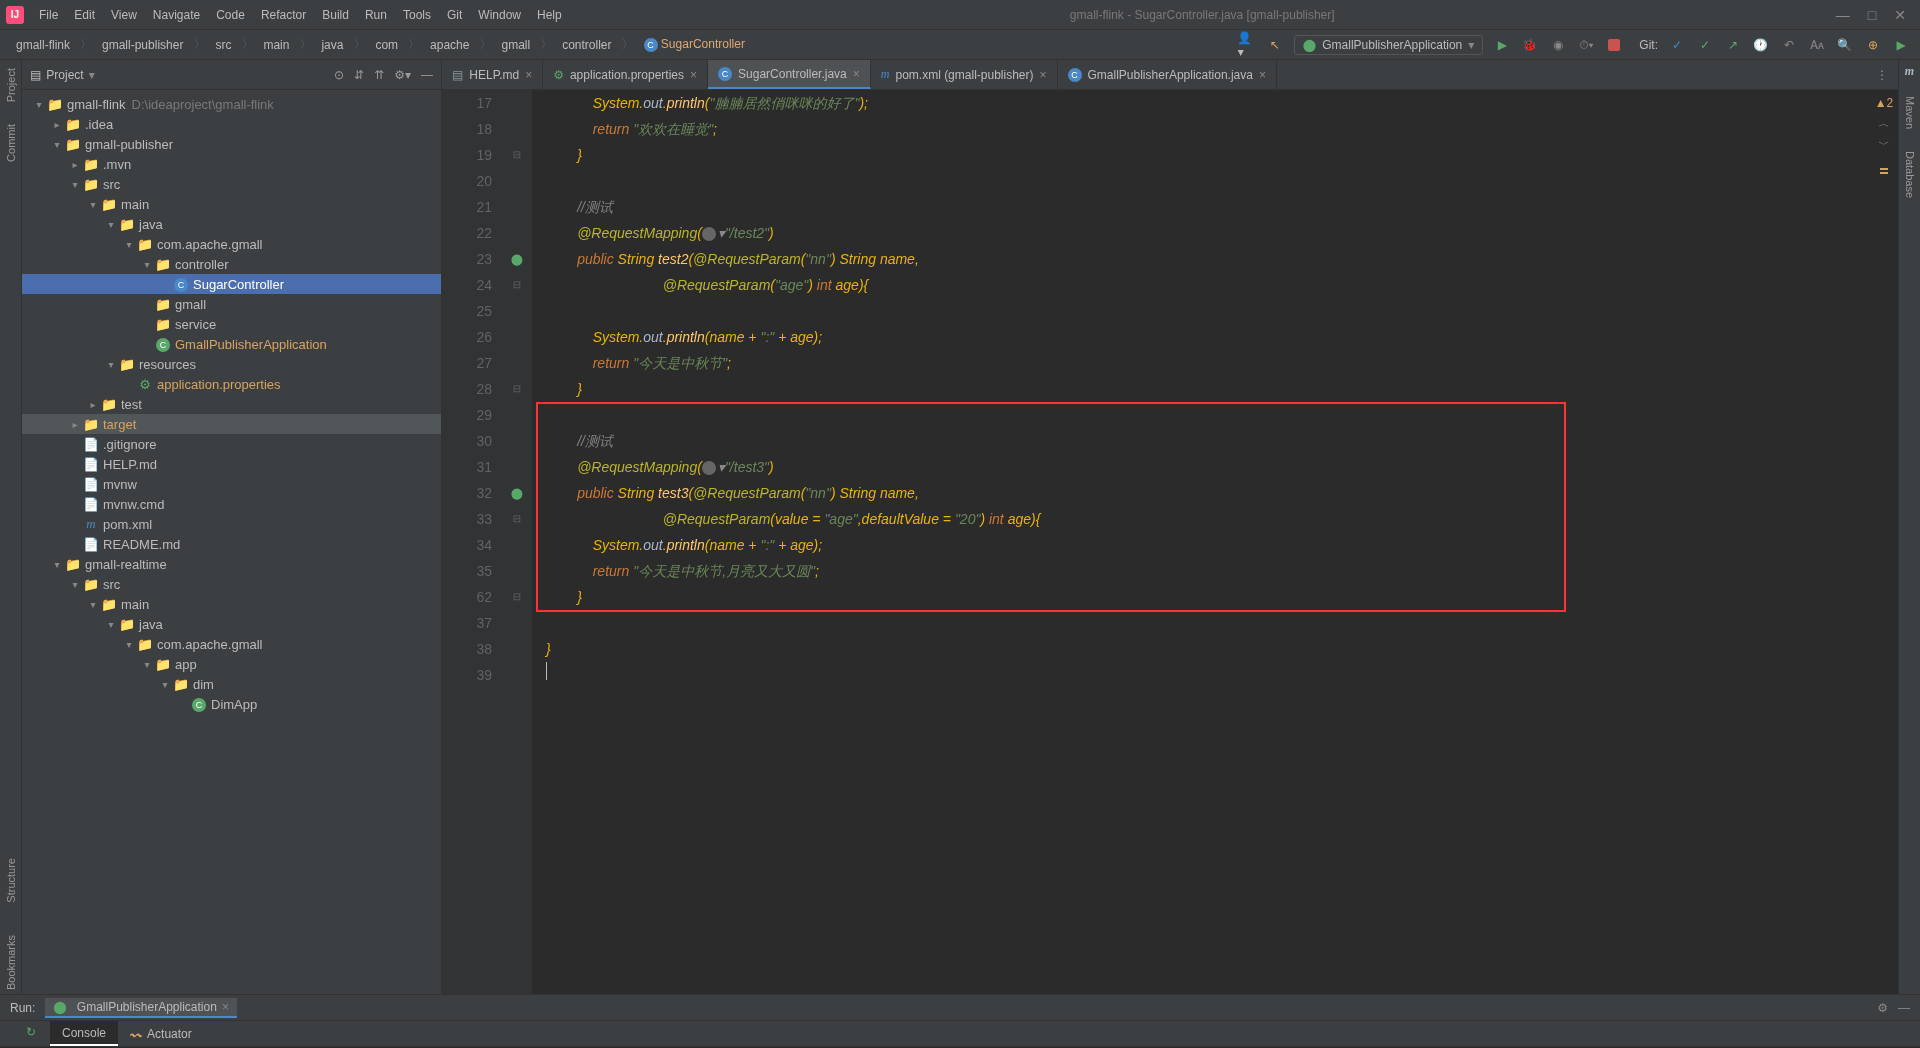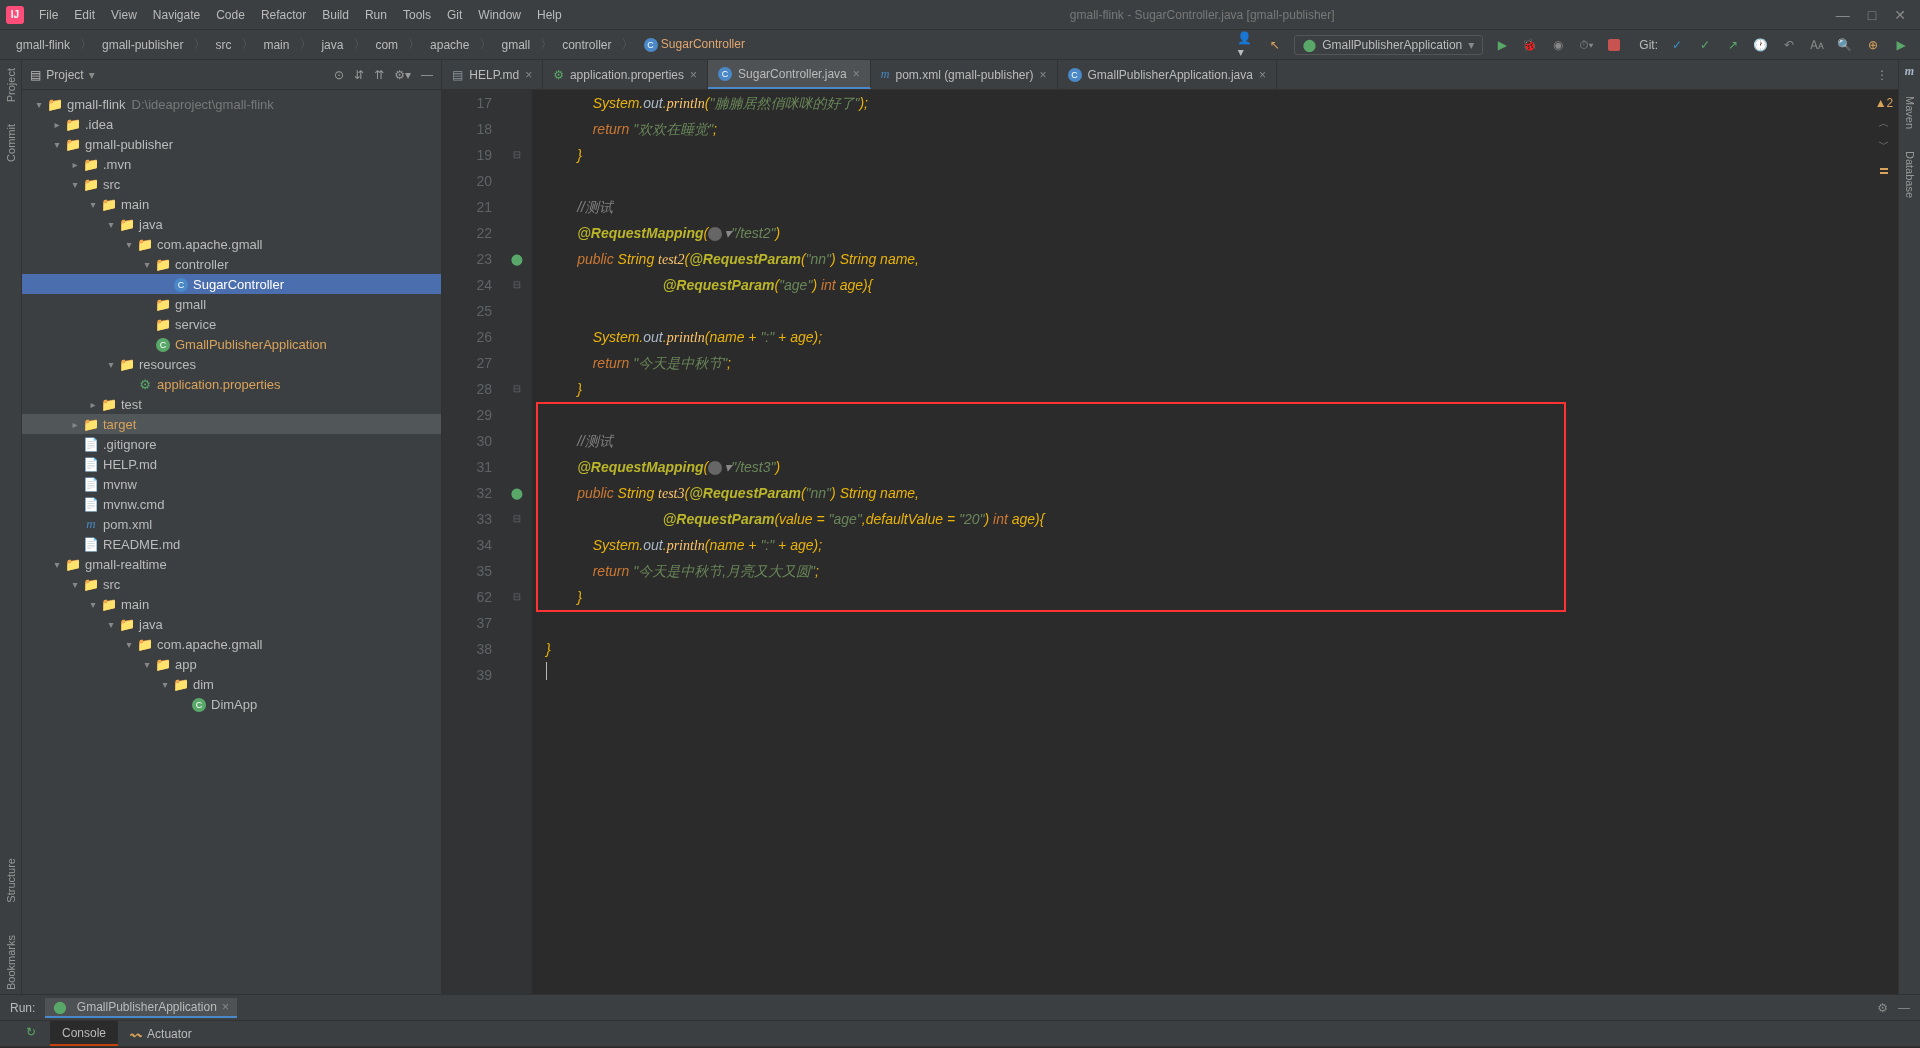--- a/index.html
+++ b/index.html
@@ -73,41 +73,41 @@
 .code-wrap { flex: 1; display: flex; overflow: hidden; position:relative;justify-content:space-between;}
 .gutter { width: 60px; background: #313335; text-align: right; padding: 0 10px 0 0; font-family: "JetBrains Mono","Consolas",monospace; font-size: 14px; color: #606366; line-height:26px;}
 .gutter .ln{height:26px;}
 .gutter-icons{width:30px;background:#313335;line-height:26px;}
 .gutter-icons .gi{height:26px;display:flex;align-items:center;justify-content:center;}
 .code { flex: 1; font-family: "JetBrains Mono","Consolas",monospace; font-size: 14px; line-height: 26px; padding-left: 14px; position:relative; font-style:italic;}
 .code-line{height:26px; white-space:pre;}
 .kw{color:#cc7832;}
 .str{color:#6a8759;}
 .cmt{color:#808080;}
-.ann{color:#bbb529;font-weight:bold;}
+.ann{color:#bbb529;}
 .ident{color:#eab308;}
-.method{color:#ffc66d;font-family:Liberation Serif, serif;}
+.method{color:#ffc66d;}
 .param{color:#a9b7c6;}
 .url-ico{display:inline-block;width:14px;height:14px;background:#666;border-radius:50%;vertical-align:middle;margin-right:2px;}
 .redbox{position:absolute;border:2px solid #ff3333;}
 
 .editor-right-strip{position:absolute;right:0;top:30px;bottom:0;width:28px;display:flex;flex-direction:column;align-items:center;padding-top:6px;gap:6px;}
 .warn-tri{color:#d9a35b;font-size:12px;}
 .stripe-marks{flex:1;width:10px;position:relative;}
 .stripe-marks .mark{position:absolute;width:8px;height:2px;left:1px;}
 
 
 .bottom-panel { height: 82px; background: #3c3f41; border-top: 1px solid #323232; display:flex; flex-direction:column;}
 .bp-header{height:26px;display:flex;align-items:center;padding:0 10px;border-bottom:1px solid #323232;gap:10px;}
 .bp-header .run-label{color:#bbbbbb;}
 .bp-header .run-config-name{background:#4e5254;padding:2px 8px;border-bottom:2px solid #4a88c7;display:flex;align-items:center;gap:5px;}
 .bp-header .spacer{flex:1;}
 .bp-tabs{height:26px;display:flex;align-items:stretch;padding-left:50px;border-bottom:1px solid #323232;}
 .bp-tab{padding:4px 12px;cursor:pointer;display:flex;align-items:center;gap:5px;}
-.bp-tab.active{border-bottom:2px solid #c2410c;background:#2b2b2b;}
+.bp-tab.active{border-bottom:2px solid #ffffff;background:#2b2b2b;}
 .console-out{flex:1;background:#2b2b2b;padding:4px 60px;font-family:"Consolas",monospace;font-size:14px;color:#bbbbbb;display:flex;align-items:center;gap:14px;}
 </style>
 </head>
 <body>
 
 <div class="titlebar">
   <div class="logo">IJ</div>
   <div class="menubar">
     <span>File</span>
     <span>Edit</span>

